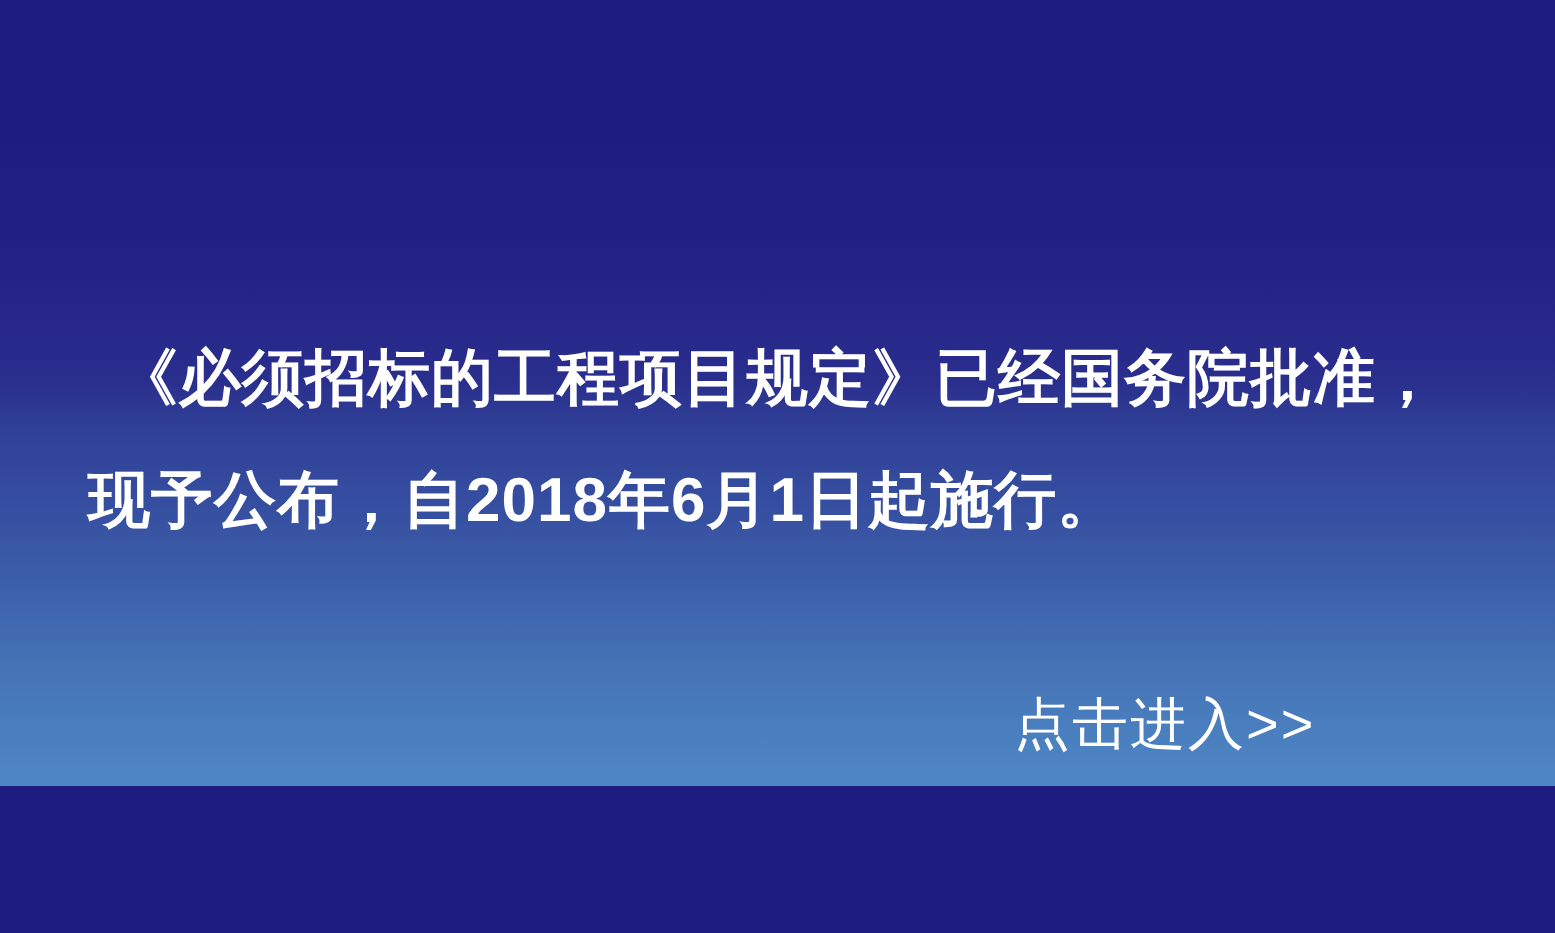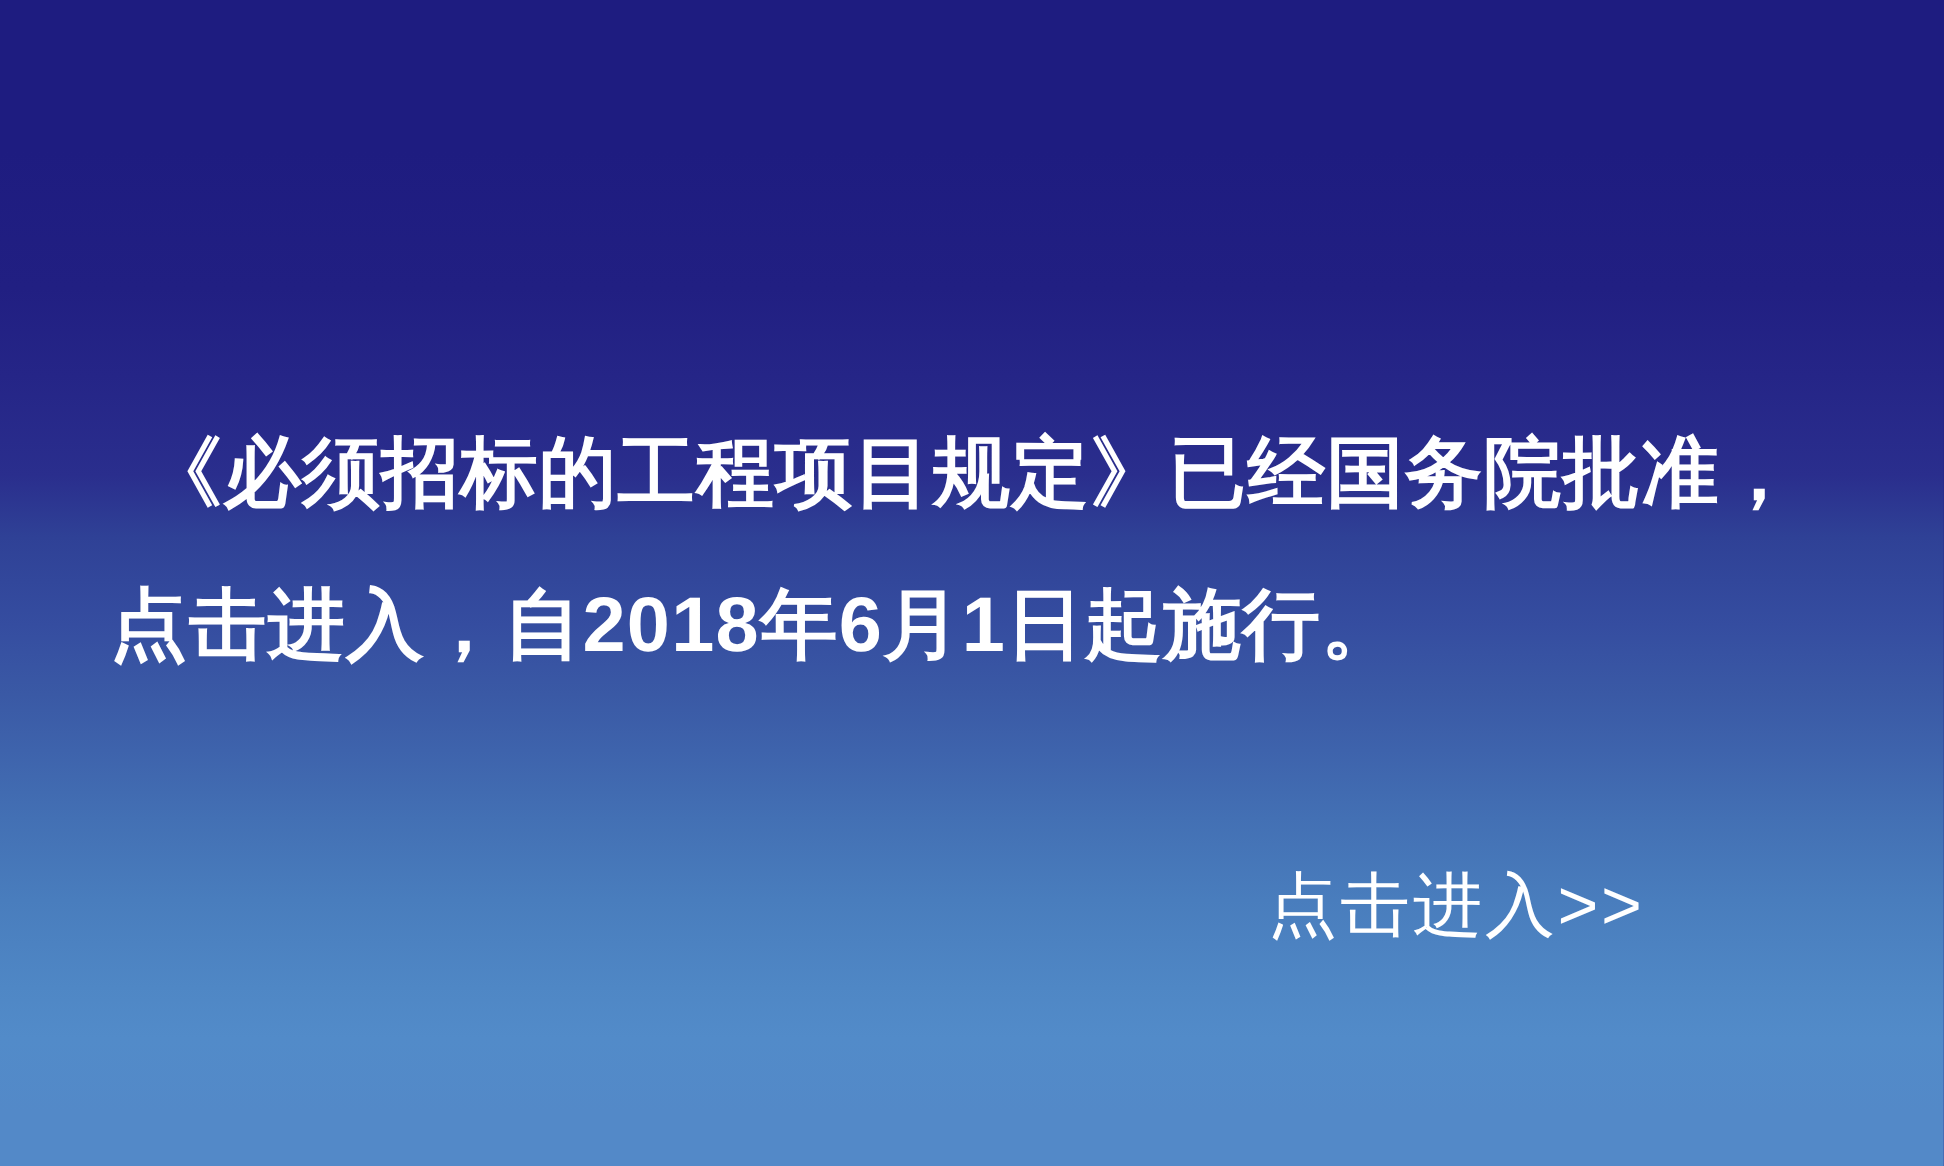--- a/index.html
+++ b/index.html
@@ -10,21 +10,21 @@
     width: 1555px;
     height: 933px;
     overflow: hidden;
     font-family: "Liberation Sans", "DejaVu Sans", sans-serif;
     background: #1e1c80;
   }
 
   #banner {
     position: relative;
     width: 1555px;
-    height: 933px;
+    height: 786px;
     box-sizing: border-box;
     
     background-image: linear-gradient(
       to bottom,
       #1e1c80 0px,
       #1e1c80 120px,
       #211f82 230px,
       #252587 300px,
       #2a2e8d 380px,
       #2f4196 430px,
@@ -89,18 +89,18 @@
     user-select: none;
   }
 </style>
 </head>
 <body>
 
 <div id="banner">
 
   <div id="statement">
     <div class="stmt-line" id="stmt-line-1">《必须招标的工程项目规定》已经国务院批准，</div>
-    <div class="stmt-line" id="stmt-line-2">点击进入，自2018年6月1日起施行。</div>
+    <div class="stmt-line" id="stmt-line-2">现予公布，自2018年6月1日起施行。</div>
   </div>
 
   <a id="cta-link" href="#">点击进入&gt;&gt;</a>
 
 </div>
 
 </body></html>

